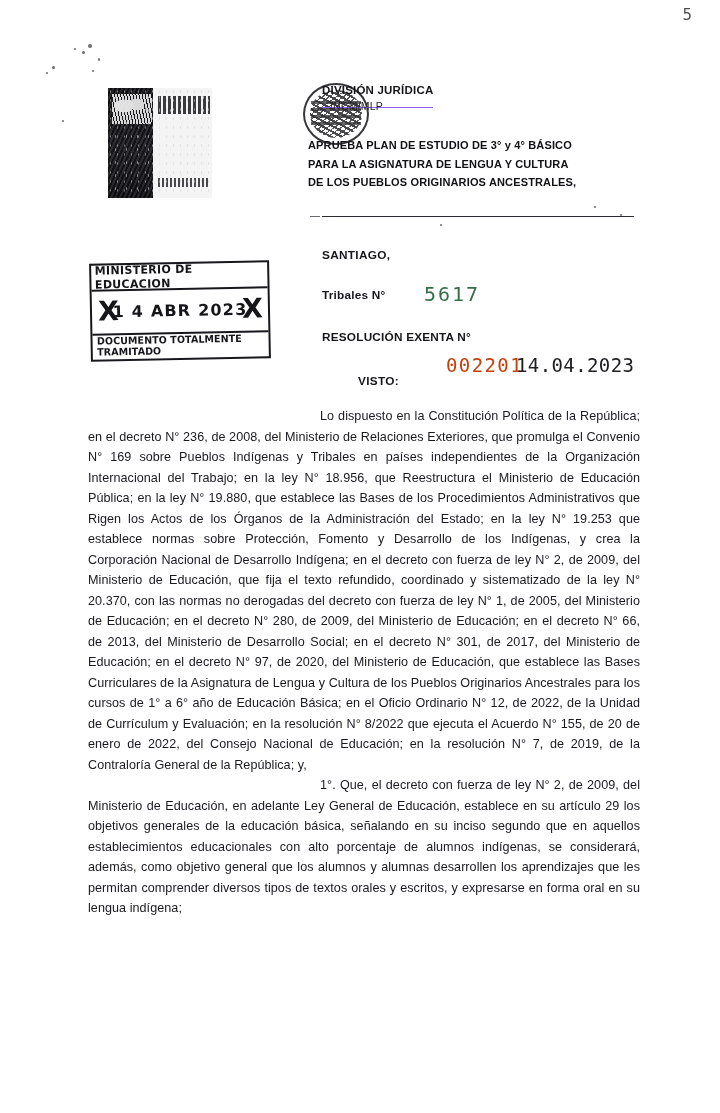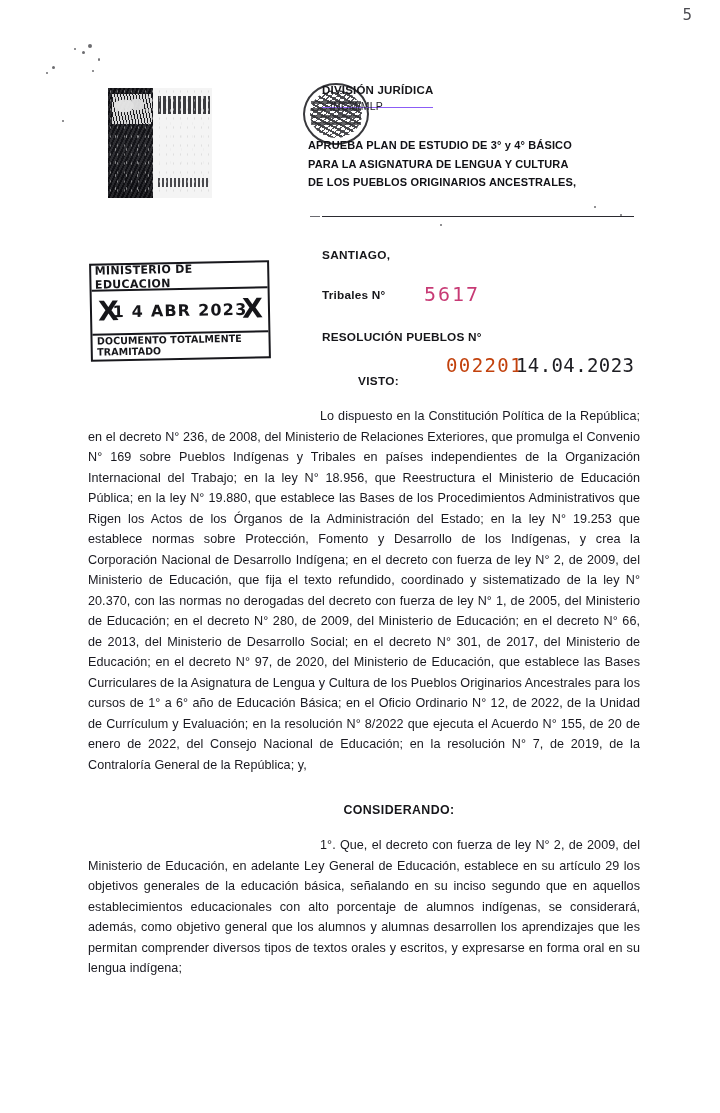--- a/index.html
+++ b/index.html
@@ -272,21 +272,21 @@
     font-size: 11.8px;
     font-weight: bold;
     letter-spacing: .2px;
   }
   .m-solicitud-num {
     position: absolute;
     left: 424px;
     top: 282px;
     font-size: 20px;
     letter-spacing: 2px;
-    color: #be185d;
+    color: #14532d;
     font-family: "DejaVu Sans Mono", monospace;
     opacity: .85;
   }
   .m-resolucion {
     position: absolute;
     left: 322px;
     top: 330px;
     font-size: 11.8px;
     font-weight: bold;
     letter-spacing: .2px;
@@ -400,22 +400,21 @@
   <div class="ts-row3">
     <span>DOCUMENTO TOTALMENTE TRAMITADO</span>
   </div>
 </div>
 
 <div class="meta">
   <div class="m-santiago">SANTIAGO,</div>
 </div>
 <div class="m-solicitud">Tribales N°</div>
 <div class="m-solicitud-num">5617</div>
-<div class="m-resolucion">RESOLUCIÓN PUEBLOS N°</div>
+<div class="m-resolucion">RESOLUCIÓN EXENTA N°</div>
 <div class="m-resolucion-num">002201</div>
 <div class="m-resolucion-date">14.04.2023</div>
 <div class="m-visto">VISTO:</div>
 
 <div class="body-wrap">
   <p class="para indent">Lo dispuesto en la Constitución Política de la República; en el decreto N° 236, de 2008, del Ministerio de Relaciones Exteriores, que promulga el Convenio N° 169 sobre Pueblos Indígenas y Tribales en países independientes de la Organización Internacional del Trabajo; en la ley N° 18.956, que Reestructura el Ministerio de Educación Pública; en la ley N° 19.880, que establece las Bases de los Procedimientos Administrativos que Rigen los Actos de los Órganos de la Administración del Estado; en la ley N° 19.253 que establece normas sobre Protección, Fomento y Desarrollo de los Indígenas, y crea la Corporación Nacional de Desarrollo Indígena; en el decreto con fuerza de ley N° 2, de 2009, del Ministerio de Educación, que fija el texto refundido, coordinado y sistematizado de la ley N° 20.370, con las normas no derogadas del decreto con fuerza de ley N° 1, de 2005, del Ministerio de Educación; en el decreto N° 280, de 2009, del Ministerio de Educación; en el decreto N° 66, de 2013, del Ministerio de Desarrollo Social; en el decreto N° 301, de 2017, del Ministerio de Educación; en el decreto N° 97, de 2020, del Ministerio de Educación, que establece las Bases Curriculares de la Asignatura de Lengua y Cultura de los Pueblos Originarios Ancestrales para los cursos de 1° a 6° año de Educación Básica; en el Oficio Ordinario N° 12, de 2022, de la Unidad de Currículum y Evaluación; en la resolución N° 8/2022 que ejecuta el Acuerdo N° 155, de 20 de enero de 2022, del Consejo Nacional de Educación; en la resolución N° 7, de 2019, de la Contraloría General de la República; y,</p>
-  <div class="section-head">CONSIDERANDO:</div>
   <p class="para indent-small">1°. Que, el decreto con fuerza de ley N° 2, de 2009, del Ministerio de Educación, en adelante Ley General de Educación, establece en su artículo 29 los objetivos generales de la educación básica, señalando en su inciso segundo que en aquellos establecimientos educacionales con alto porcentaje de alumnos indígenas, se considerará, además, como objetivo general que los alumnos y alumnas desarrollen los aprendizajes que les permitan comprender diversos tipos de textos orales y escritos, y expresarse en forma oral en su lengua indígena;</p>
 </div>
 
 </body></html>

